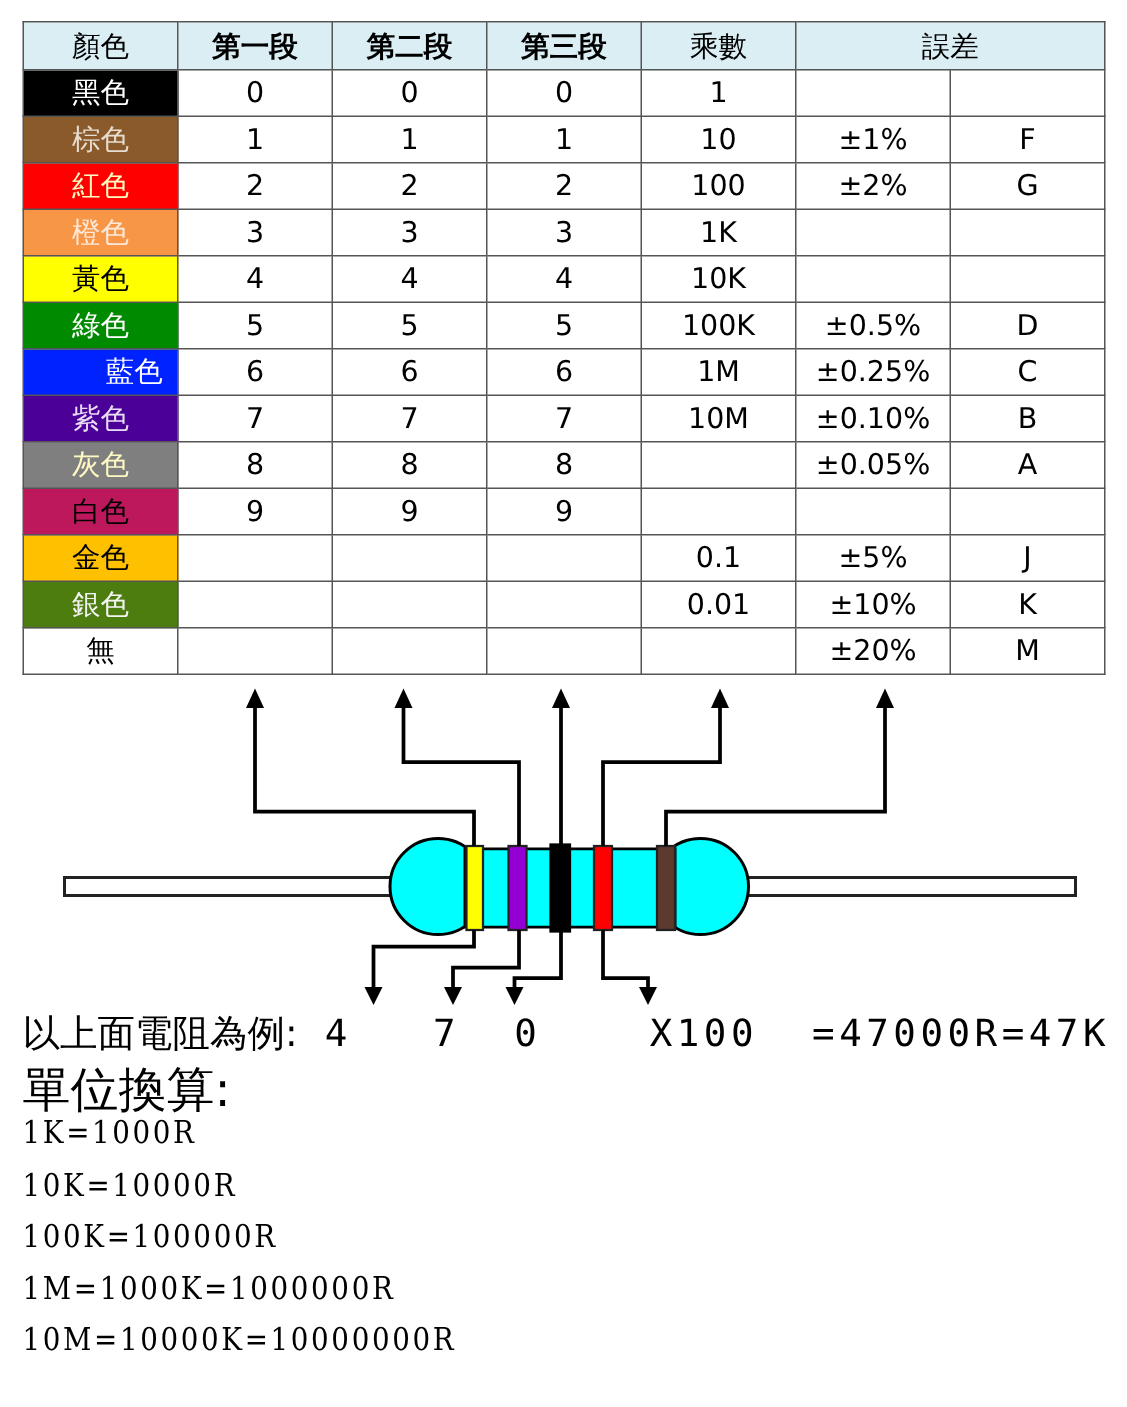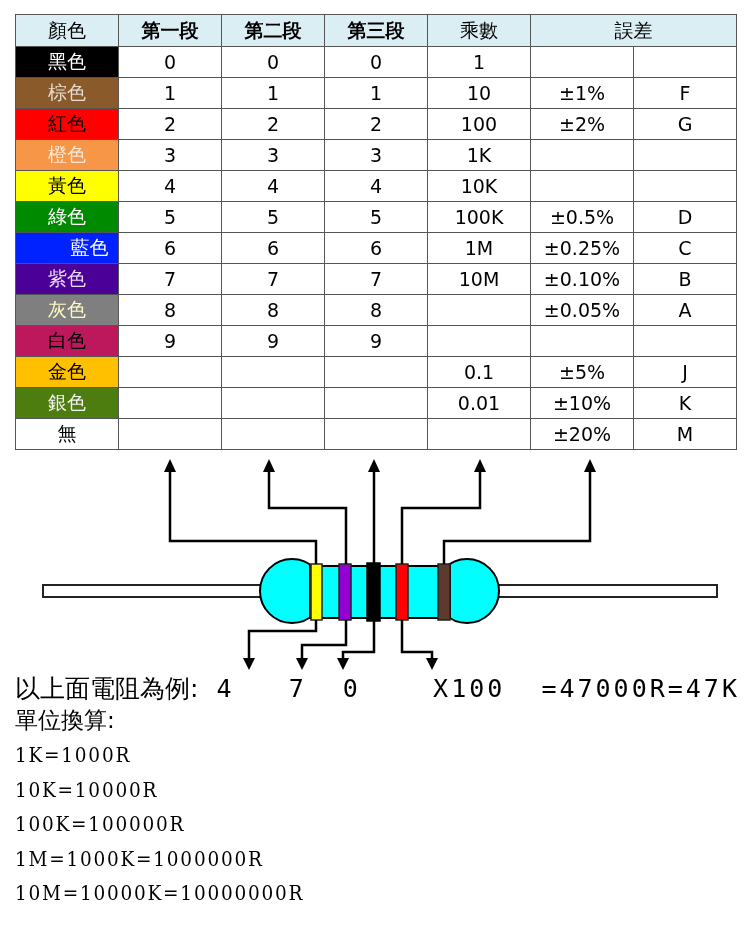--- a/index.html
+++ b/index.html
@@ -10,21 +10,21 @@
   table.code-table td, table.code-table th { border: 1px solid #555; height: 30px; padding: 0;
          text-align: center; vertical-align: middle; font-size: 19px; font-weight: normal;
          font-family: "DejaVu Sans", "Liberation Sans", sans-serif; }
   table.code-table th { background: #daeef3; height: 31px; margin-left: 16px; }
   table.code-table th.bold { font-weight: bold; }
   col.c0 { width: 103px; } col.cn { width: 103px; }
   .diagram { position: absolute; left: 0; top: 455px; }
   .example { position: absolute; left: 15px; top: 672px; font-size: 25px; white-space: pre;
              font-family: "DejaVu Sans", "Liberation Sans", sans-serif; }
   .example .mono { font-family: "DejaVu Sans Mono", "Liberation Mono", monospace; font-size: 25px; letter-spacing: 3px; }
-  .unit-title { position: absolute; left: 15px; top: 705px; font-size: 23px; }
+  .unit-title { position: absolute; left: 15px; top: 705px; font-size: 32px; }
   .conversions { position: absolute; left: 15px; top: 738px; }
   .conversions div { font-family: "DejaVu Serif", "Liberation Serif", serif; font-size: 21px;
                      letter-spacing: 2px; height: 34.5px; line-height: 34.5px; transform: scaleX(0.88); transform-origin: left; }
 </style>
 </head>
 <body>
 
 <table class="code-table">
   <colgroup>
     <col class="c0">
@@ -58,21 +58,21 @@
       <tr>
         <td style="background: rgb(139, 90, 43); color: rgb(230, 220, 207);">棕色</td>
         <td>1</td>
         <td>1</td>
         <td>1</td>
         <td>10</td>
         <td>±1%</td>
         <td>F</td>
       </tr>
       <tr>
-        <td style="background: rgb(255, 0, 0); color: #000000;">紅色</td>
+        <td style="background: rgb(255, 0, 0); color: #fef9c3;">紅色</td>
         <td>2</td>
         <td>2</td>
         <td>2</td>
         <td>100</td>
         <td>±2%</td>
         <td>G</td>
       </tr>
       <tr>
         <td style="background: rgb(247, 150, 70); color: rgb(253, 233, 217);">橙色</td>
         <td>3</td>

